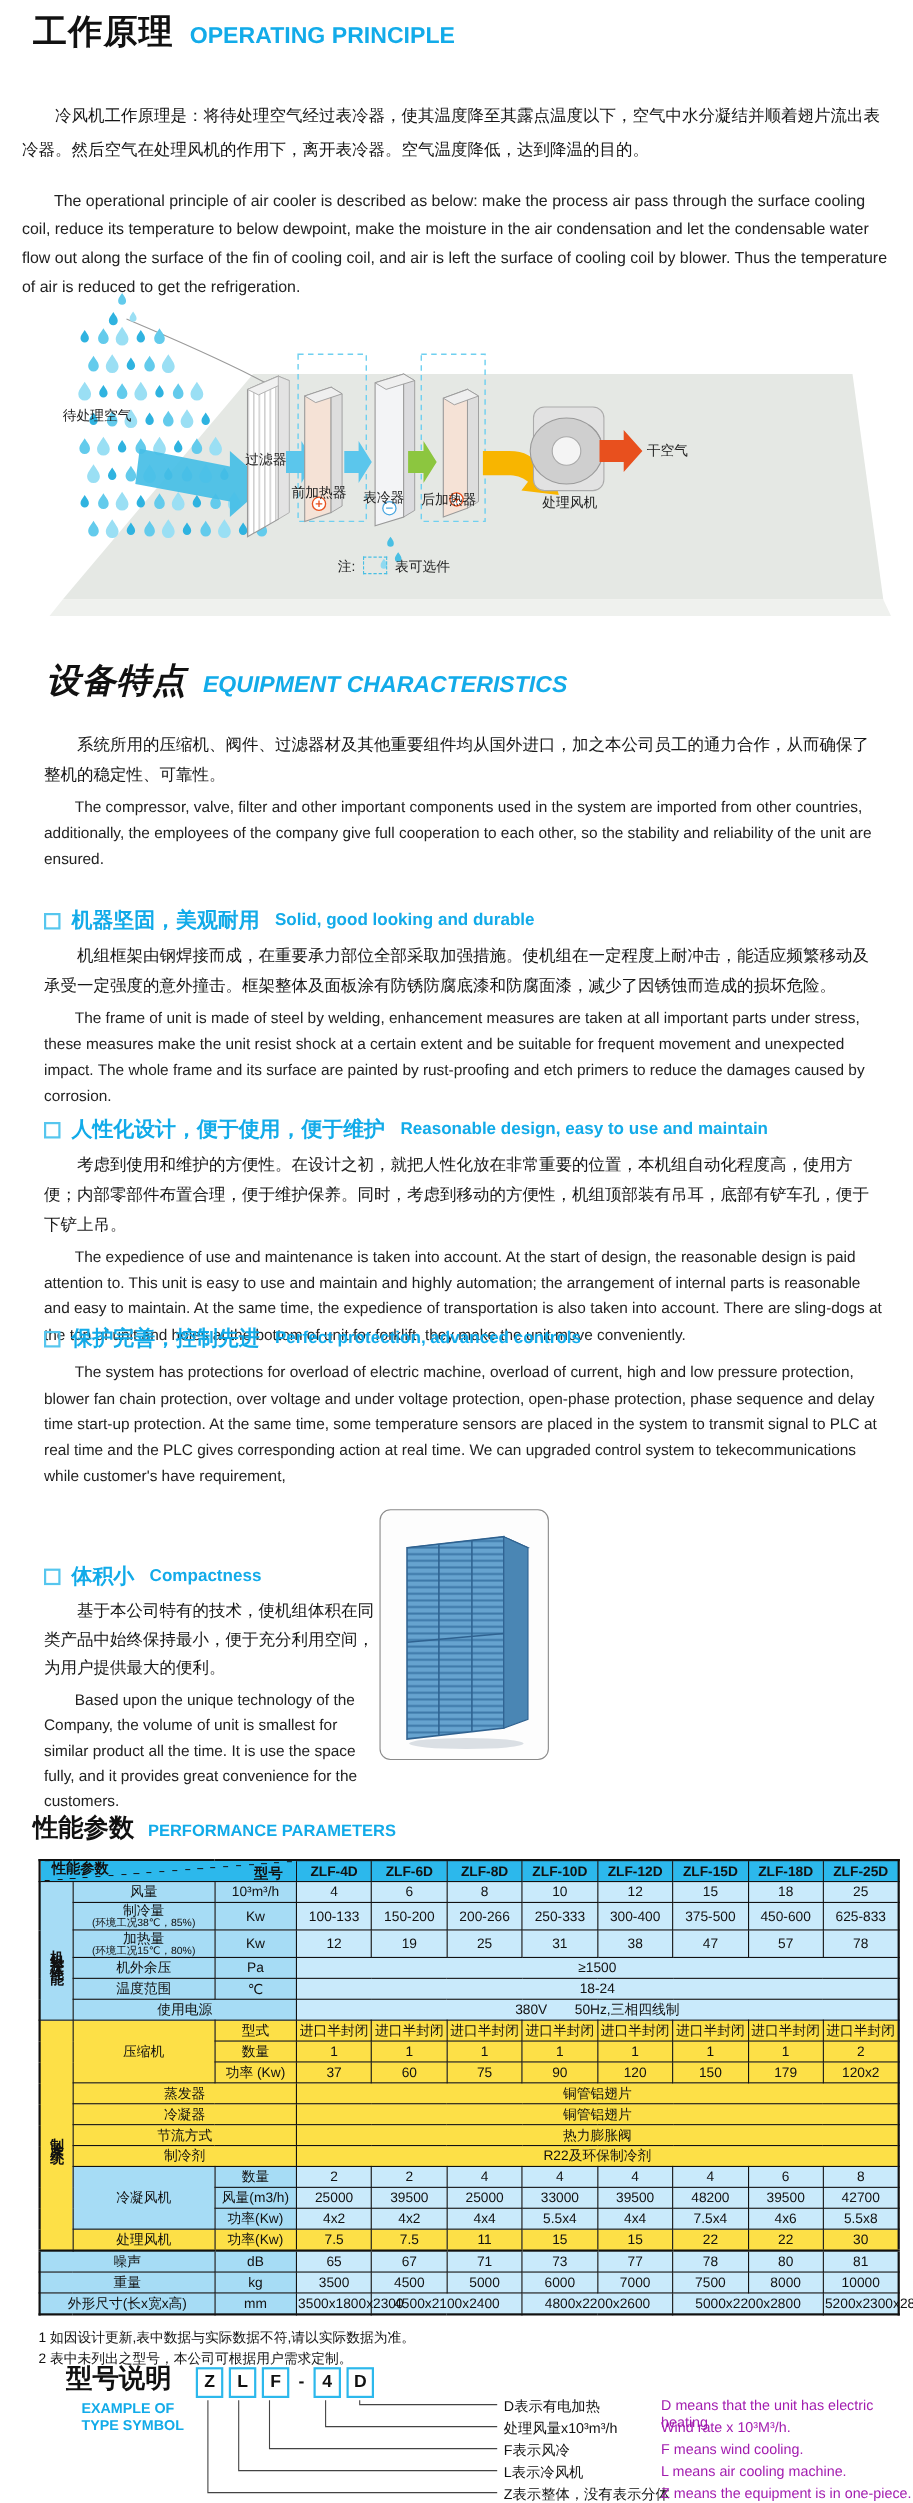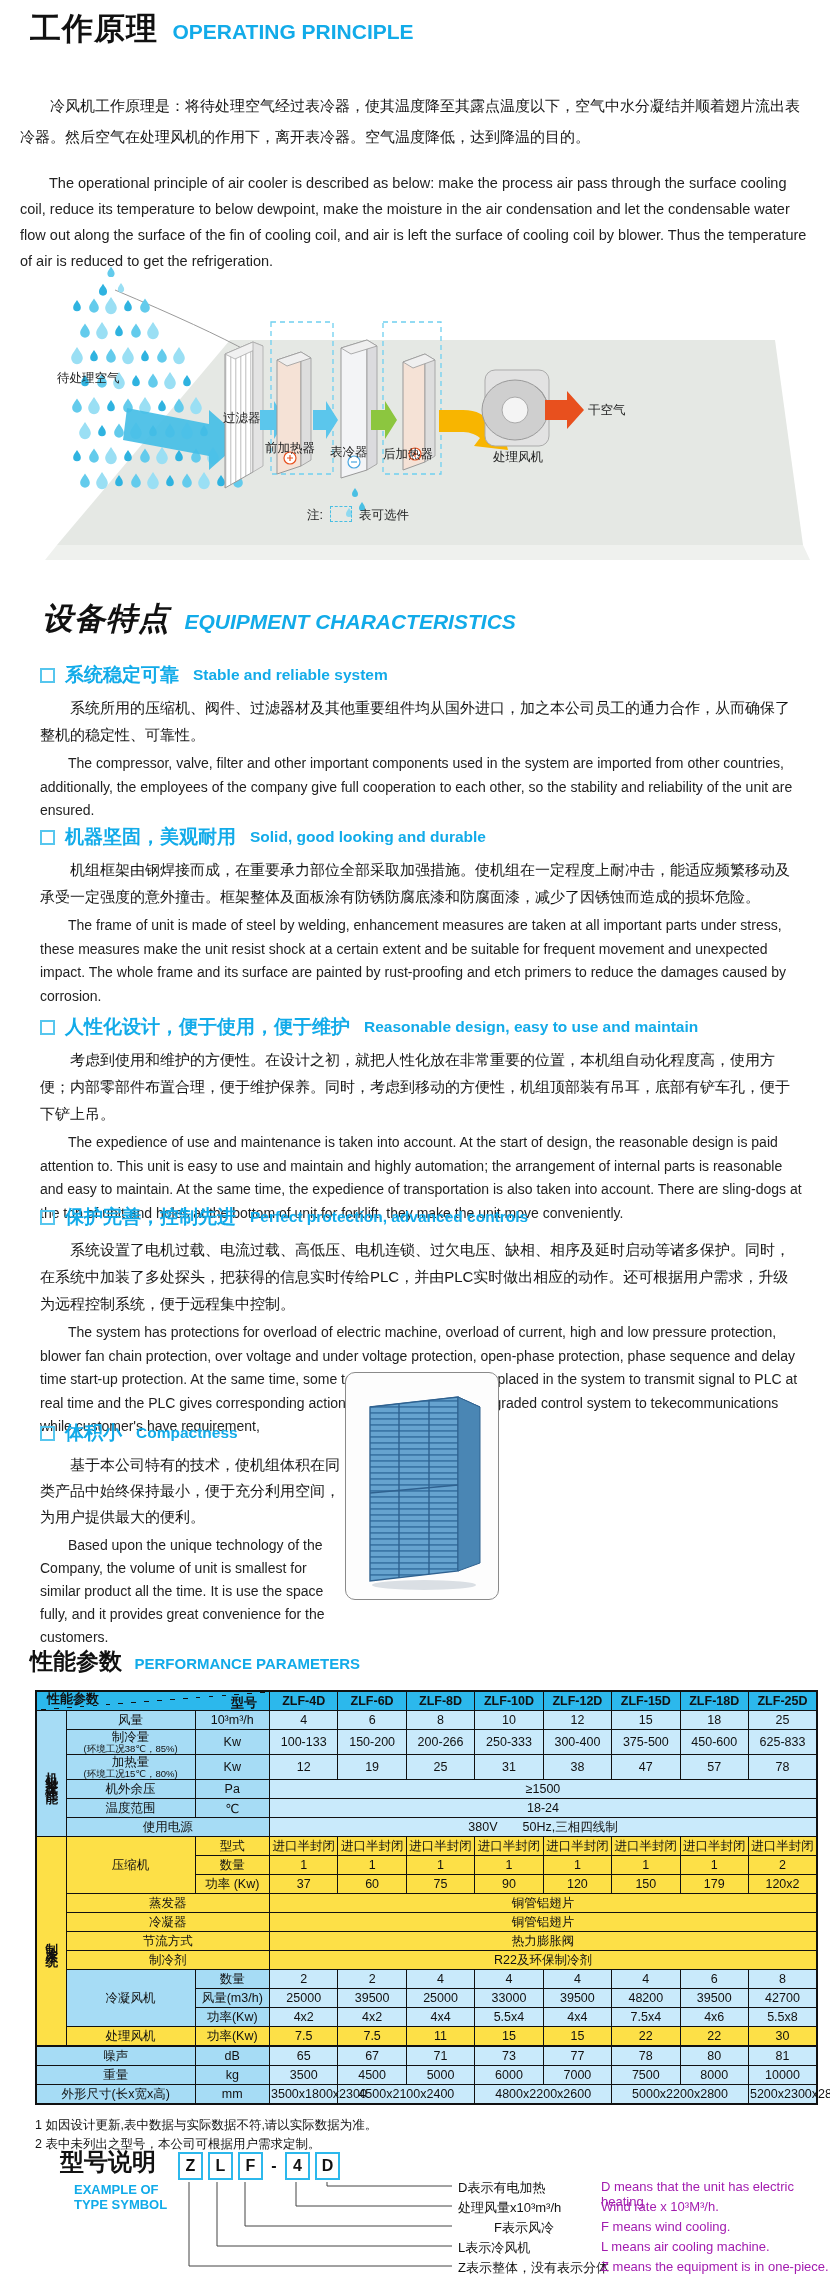--- a/index.html
+++ b/index.html
@@ -210,25 +210,20 @@
       <span>注:</span><span class="optbox"></span><span>表可选件</span>
     </div>
   </div>
 
   <div class="abs bighead" style="left:42px;top:598px;font-style:italic;">
     <span class="cn">设备特点</span>
     <span class="en">EQUIPMENT CHARACTERISTICS</span>
   </div>
 
   <div class="feat" style="top:662px;">
-    <div class="feat-h">
-        <span class="bullet"></span>
-      <span class="cn">系统稳定可靠</span>
-      <span class="en">Stable and reliable system</span>
-      </div>
     <div class="p-cn">系统所用的压缩机、阀件、过滤器材及其他重要组件均从国外进口，加之本公司员工的通力合作，从而确保了整机的稳定性、可靠性。</div>
     <div class="p-en">The compressor, valve, filter and other important components used in the system are imported from other countries, additionally, the employees of the company give full cooperation to each other, so the stability and reliability of the unit are ensured.</div>
   </div>
 
   <div class="feat" style="top:824px;">
     <div class="feat-h">
         <span class="bullet"></span>
       <span class="cn">机器坚固，美观耐用</span>
       <span class="en">Solid, good looking and durable</span>
       </div>
@@ -245,21 +240,20 @@
     <div class="p-cn">考虑到使用和维护的方便性。在设计之初，就把人性化放在非常重要的位置，本机组自动化程度高，使用方便；内部零部件布置合理，便于维护保养。同时，考虑到移动的方便性，机组顶部装有吊耳，底部有铲车孔，便于下铲上吊。</div>
     <div class="p-en">The expedience of use and maintenance is taken into account. At the start of design, the reasonable design is paid attention to. This unit is easy to use and maintain and highly automation; the arrangement of internal parts is reasonable and easy to maintain. At the same time, the expedience of transportation is also taken into account. There are sling-dogs at the top of unit and holes at the bottom of unit for forklift, they make the unit move conveniently.</div>
   </div>
 
   <div class="feat" style="top:1204px;">
     <div class="feat-h">
         <span class="bullet"></span>
       <span class="cn">保护完善，控制先进</span>
       <span class="en">Perfect protection, advanced controls</span>
       </div>
-    <div class="p-cn">系统设置了电机过载、电流过载、高低压、电机连锁、过欠电压、缺相、相序及延时启动等诸多保护。同时，在系统中加装了多处探头，把获得的信息实时传给PLC，并由PLC实时做出相应的动作。还可根据用户需求，升级为远程控制系统，便于远程集中控制。</div>
     <div class="p-en">The system has protections for overload of electric machine, overload of current, high and low pressure protection, blower fan chain protection, over voltage and under voltage protection, open-phase protection, phase sequence and delay time start-up protection. At the same time, some temperature sensors are placed in the system to transmit signal to PLC at real time and the PLC gives corresponding action at real time. We can upgraded control system to tekecommunications while customer's have requirement,</div>
   </div>
 
   <div class="feat" style="top:1420px;width:300px;">
     <div class="feat-h">
         <span class="bullet"></span>
       <span class="cn">体积小</span>
       <span class="en">Compactness</span>
       </div>
     <div class="p-cn" style="line-height:26px;">基于本公司特有的技术，使机组体积在同类产品中始终保持最小，便于充分利用空间，为用户提供最大的便利。</div>
@@ -521,21 +515,21 @@
       <div>EXAMPLE  OF</div>
       <div>TYPE SYMBOL</div>
     </div>
     <div class="abs" style="left:178px;top:-4px;">
       <span class="tsbox">Z</span><span class="tsbox">L</span><span class="tsbox">F</span><span class="tsdash">-</span><span class="tsbox">4</span><span class="tsbox">D</span>
     </div>
     <div class="ts-cn" style="top:23px;">D表示有电加热</div>
     <div class="ts-enl" style="top:23px;">D means that the unit has electric heating</div>
     <div class="ts-cn" style="top:43px;text-align:right;">处理风量x10³m³/h</div>
     <div class="ts-enl" style="top:43px;">Wind rate x 10³M³/h.</div>
-    <div class="ts-cn" style="top:63px;margin-left:36px;">F表示风冷</div>
+    <div class="ts-cn" style="top:63px;">F表示风冷</div>
     <div class="ts-enl" style="top:63px;">F means wind cooling.</div>
     <div class="ts-cn" style="top:83px;">L表示冷风机</div>
     <div class="ts-enl" style="top:83px;">L means air cooling machine.</div>
     <div class="ts-cn" style="top:103px;">Z表示整体，没有表示分体</div>
     <div class="ts-enl" style="top:103px;">Z means the equipment is in one-piece.</div>
   </div>
 
 </div>
 
 </body></html>

